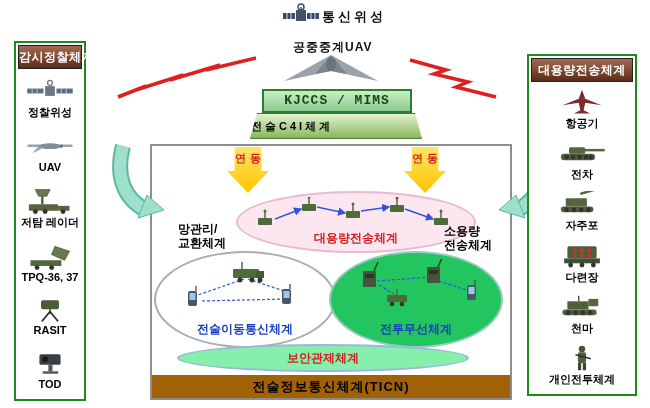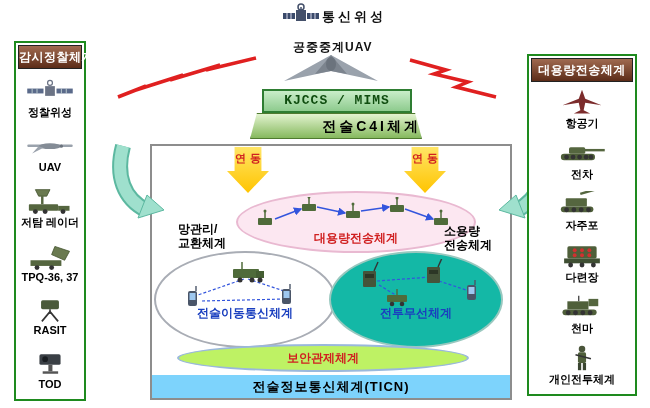--- a/index.html
+++ b/index.html
@@ -22,61 +22,61 @@
     background:linear-gradient(#c9edc9,#8ecb8e);
     border:2px solid #2e7d32;color:#0f4d0f;
     font-family:"Liberation Mono",monospace;font-weight:bold;font-size:13px;
     text-align:center;line-height:20px;letter-spacing:1px;
   }
   .c4i-box{
     left:250px;top:113px;width:170px;height:24px;z-index:3;
     background:linear-gradient(#e2f3cf,#86b95e);
     border:1px solid #4f7a2f;
     clip-path:polygon(4% 0,96% 0,100% 100%,0 100%);
-    color:#000;font-weight:bold;font-size:14px;letter-spacing:3px;
-    text-align:right;line-height:24px;
+    color:#000;font-weight:bold;font-size:11px;letter-spacing:3px;
+    text-align:left;line-height:24px;
   }
 
   
   .main-box{left:150px;top:144px;width:362px;height:256px;border:2px solid #8d8d8d;background:#fff;box-sizing:border-box;z-index:1;}
 
   .interlock{
     width:42px;height:46px;z-index:3;
     background:linear-gradient(180deg,#ffe566,#ffc400);
     clip-path:polygon(18% 0,82% 0,82% 52%,100% 52%,50% 100%,0 52%,18% 52%);
   }
   .interlock span{
     position:absolute;top:4px;left:0;width:100%;text-align:center;
     color:#d02020;font-weight:bold;font-size:11px;letter-spacing:4px;padding-left:4px;box-sizing:border-box;
   }
   .il-left{left:227px;top:147px;}
   .il-right{left:404px;top:147px;}
 
   .ellipse{border-radius:50%;box-sizing:border-box;}
   .el-pink{left:236px;top:191px;width:240px;height:62px;background:#fce7f1;border:2px solid #e9b9d1;z-index:2;}
   .el-left{left:154px;top:251px;width:182px;height:97px;background:#ffffff;border:2px solid #a9adb5;z-index:2;}
-  .el-right{left:329px;top:251px;width:174px;height:97px;background:#14b8a6;border:2px solid #99c8bf;z-index:2;}
-  .el-sec{left:177px;top:344px;width:292px;height:28px;background:#bef264;border:2px solid #9ab8dc;z-index:2;}
+  .el-right{left:329px;top:251px;width:174px;height:97px;background:#22c55e;border:2px solid #99c8bf;z-index:2;}
+  .el-sec{left:177px;top:344px;width:292px;height:28px;background:#86efac;border:2px solid #9ab8dc;z-index:2;}
 
   .el-label{position:absolute;left:0;width:100%;text-align:center;font-weight:bold;font-size:12px;white-space:nowrap;}
   .lab-red{color:#d02020;}
   .lab-blue{color:#1a3fbf;}
   .el-pink .el-label{bottom:4px;}
-  .el-left .el-label,.el-right .el-label{bottom:24px;}
+  .el-left .el-label,.el-right .el-label{bottom:8px;}
   .el-sec .el-label{top:4px;}
 
   .net-graphic{position:absolute;left:9px;top:4px;}
   .grp-graphic{position:absolute;left:8px;top:6px;}
 
   .side-note{z-index:3;text-align:left;font-size:12px;font-weight:bold;color:#000;line-height:14px;white-space:nowrap;}
   .note-left{left:178px;top:222px;width:64px;}
   .note-right{left:444px;top:224px;width:64px;}
 
   .ticn-bar{
-    left:152px;top:375px;width:358px;height:23px;background:#7dd3fc;z-index:3;
+    left:152px;top:375px;width:358px;height:23px;background:#a16207;z-index:3;
     text-align:center;line-height:23px;font-size:13px;font-weight:bold;color:#000;letter-spacing:1px;
   }
 
   
   .panel{border:2px solid #1e8a1e;background:#fff;box-sizing:border-box;z-index:6;}
   .panel-left{left:14px;top:41px;width:72px;height:360px;}
   .panel-right{left:527px;top:54px;width:110px;height:342px;}
   .panel-title{
     margin:2px;height:22px;border:1px solid #222;
     background:linear-gradient(#a06a50,#5c2c18);

